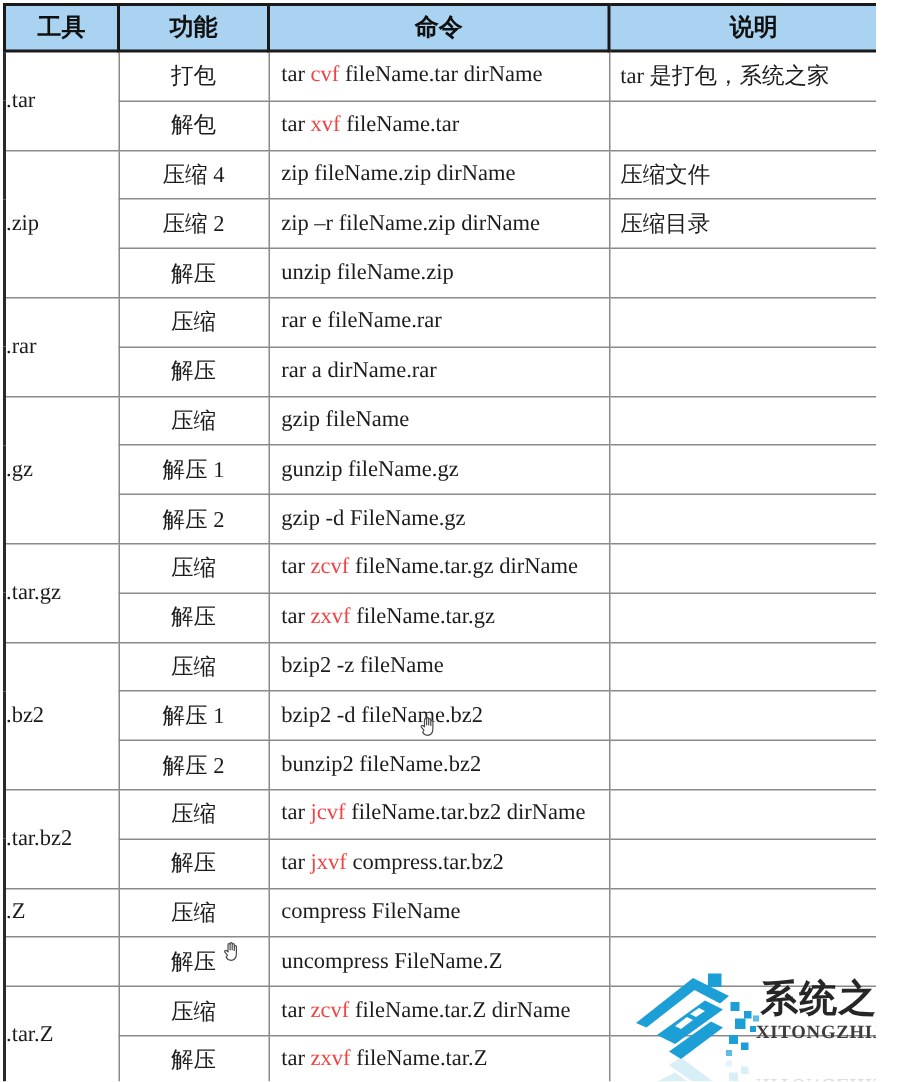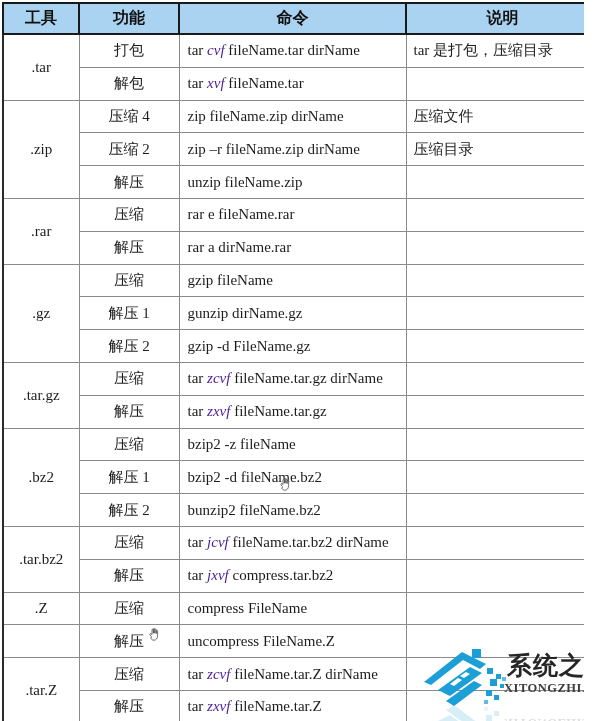--- a/index.html
+++ b/index.html
@@ -20,25 +20,25 @@
     background:#a9d3f0;border:2px solid #1a1a1a;height:29px;
     font-family:"Liberation Sans","DejaVu Sans",sans-serif;
     font-size:16px;font-weight:bold;color:#101010;text-align:center;
     padding:0;
   }
   td{
     border:1px solid #8a8a8a;height:31.8px;padding:0;
     font-size:15px;color:#1c1c1c;background:#fff;vertical-align:middle;
     overflow:hidden;white-space:nowrap;
   }
-  td.tool-cell{text-align:center;}
+  td.tool-cell{text-align:left;}
   td.func-cell{text-align:center;}
   td.cmd-cell{padding-left:8px;text-align:left;}
   td.note-cell{padding-left:7px;text-align:left;}
-  .hl{color:#4c1d95;font-style:italic;}
+  .hl{color:#ef4444;}
   
   .cursor{position:absolute;width:13px;height:14px;pointer-events:none;}
   .cursor-1{left:278px;top:477px;}
   .cursor-2{left:147px;top:627px;}
   
   .watermark{position:absolute;left:424px;top:648px;width:178px;height:200px;}
   .wm-main{position:absolute;left:0;top:0;width:178px;height:58px;}
   .wm-house{position:absolute;left:0;top:0;}
   .wm-title{
     position:absolute;left:83px;top:1px;white-space:nowrap;
@@ -74,21 +74,21 @@
         <th>功能</th>
         <th>命令</th>
         <th>说明</th>
       </tr>
     </thead>
     <tbody>
         <tr>
           <td class="tool-cell" rowspan="2">.tar</td>
           <td class="func-cell">打包</td>
           <td class="cmd-cell"><span>tar </span><span class="hl">cvf</span><span> fileName.tar dirName</span></td>
-          <td class="note-cell">tar 是打包，压缩目录</td>
+          <td class="note-cell">tar 是打包，系统之家</td>
         </tr>
         <tr>
           <td class="func-cell">解包</td>
           <td class="cmd-cell"><span>tar </span><span class="hl">xvf</span><span> fileName.tar</span></td>
           <td class="note-cell"></td>
         </tr>
         <tr>
           <td class="tool-cell" rowspan="3">.zip</td>
           <td class="func-cell">压缩 4</td>
           <td class="cmd-cell"><span>zip fileName.zip dirName</span></td>
@@ -116,21 +116,21 @@
           <td class="note-cell"></td>
         </tr>
         <tr>
           <td class="tool-cell" rowspan="3">.gz</td>
           <td class="func-cell">压缩</td>
           <td class="cmd-cell"><span>gzip fileName</span></td>
           <td class="note-cell"></td>
         </tr>
         <tr>
           <td class="func-cell">解压 1</td>
-          <td class="cmd-cell"><span>gunzip dirName.gz</span></td>
+          <td class="cmd-cell"><span>gunzip fileName.gz</span></td>
           <td class="note-cell"></td>
         </tr>
         <tr>
           <td class="func-cell">解压 2</td>
           <td class="cmd-cell"><span>gzip -d FileName.gz</span></td>
           <td class="note-cell"></td>
         </tr>
         <tr>
           <td class="tool-cell" rowspan="2">.tar.gz</td>
           <td class="func-cell">压缩</td>

